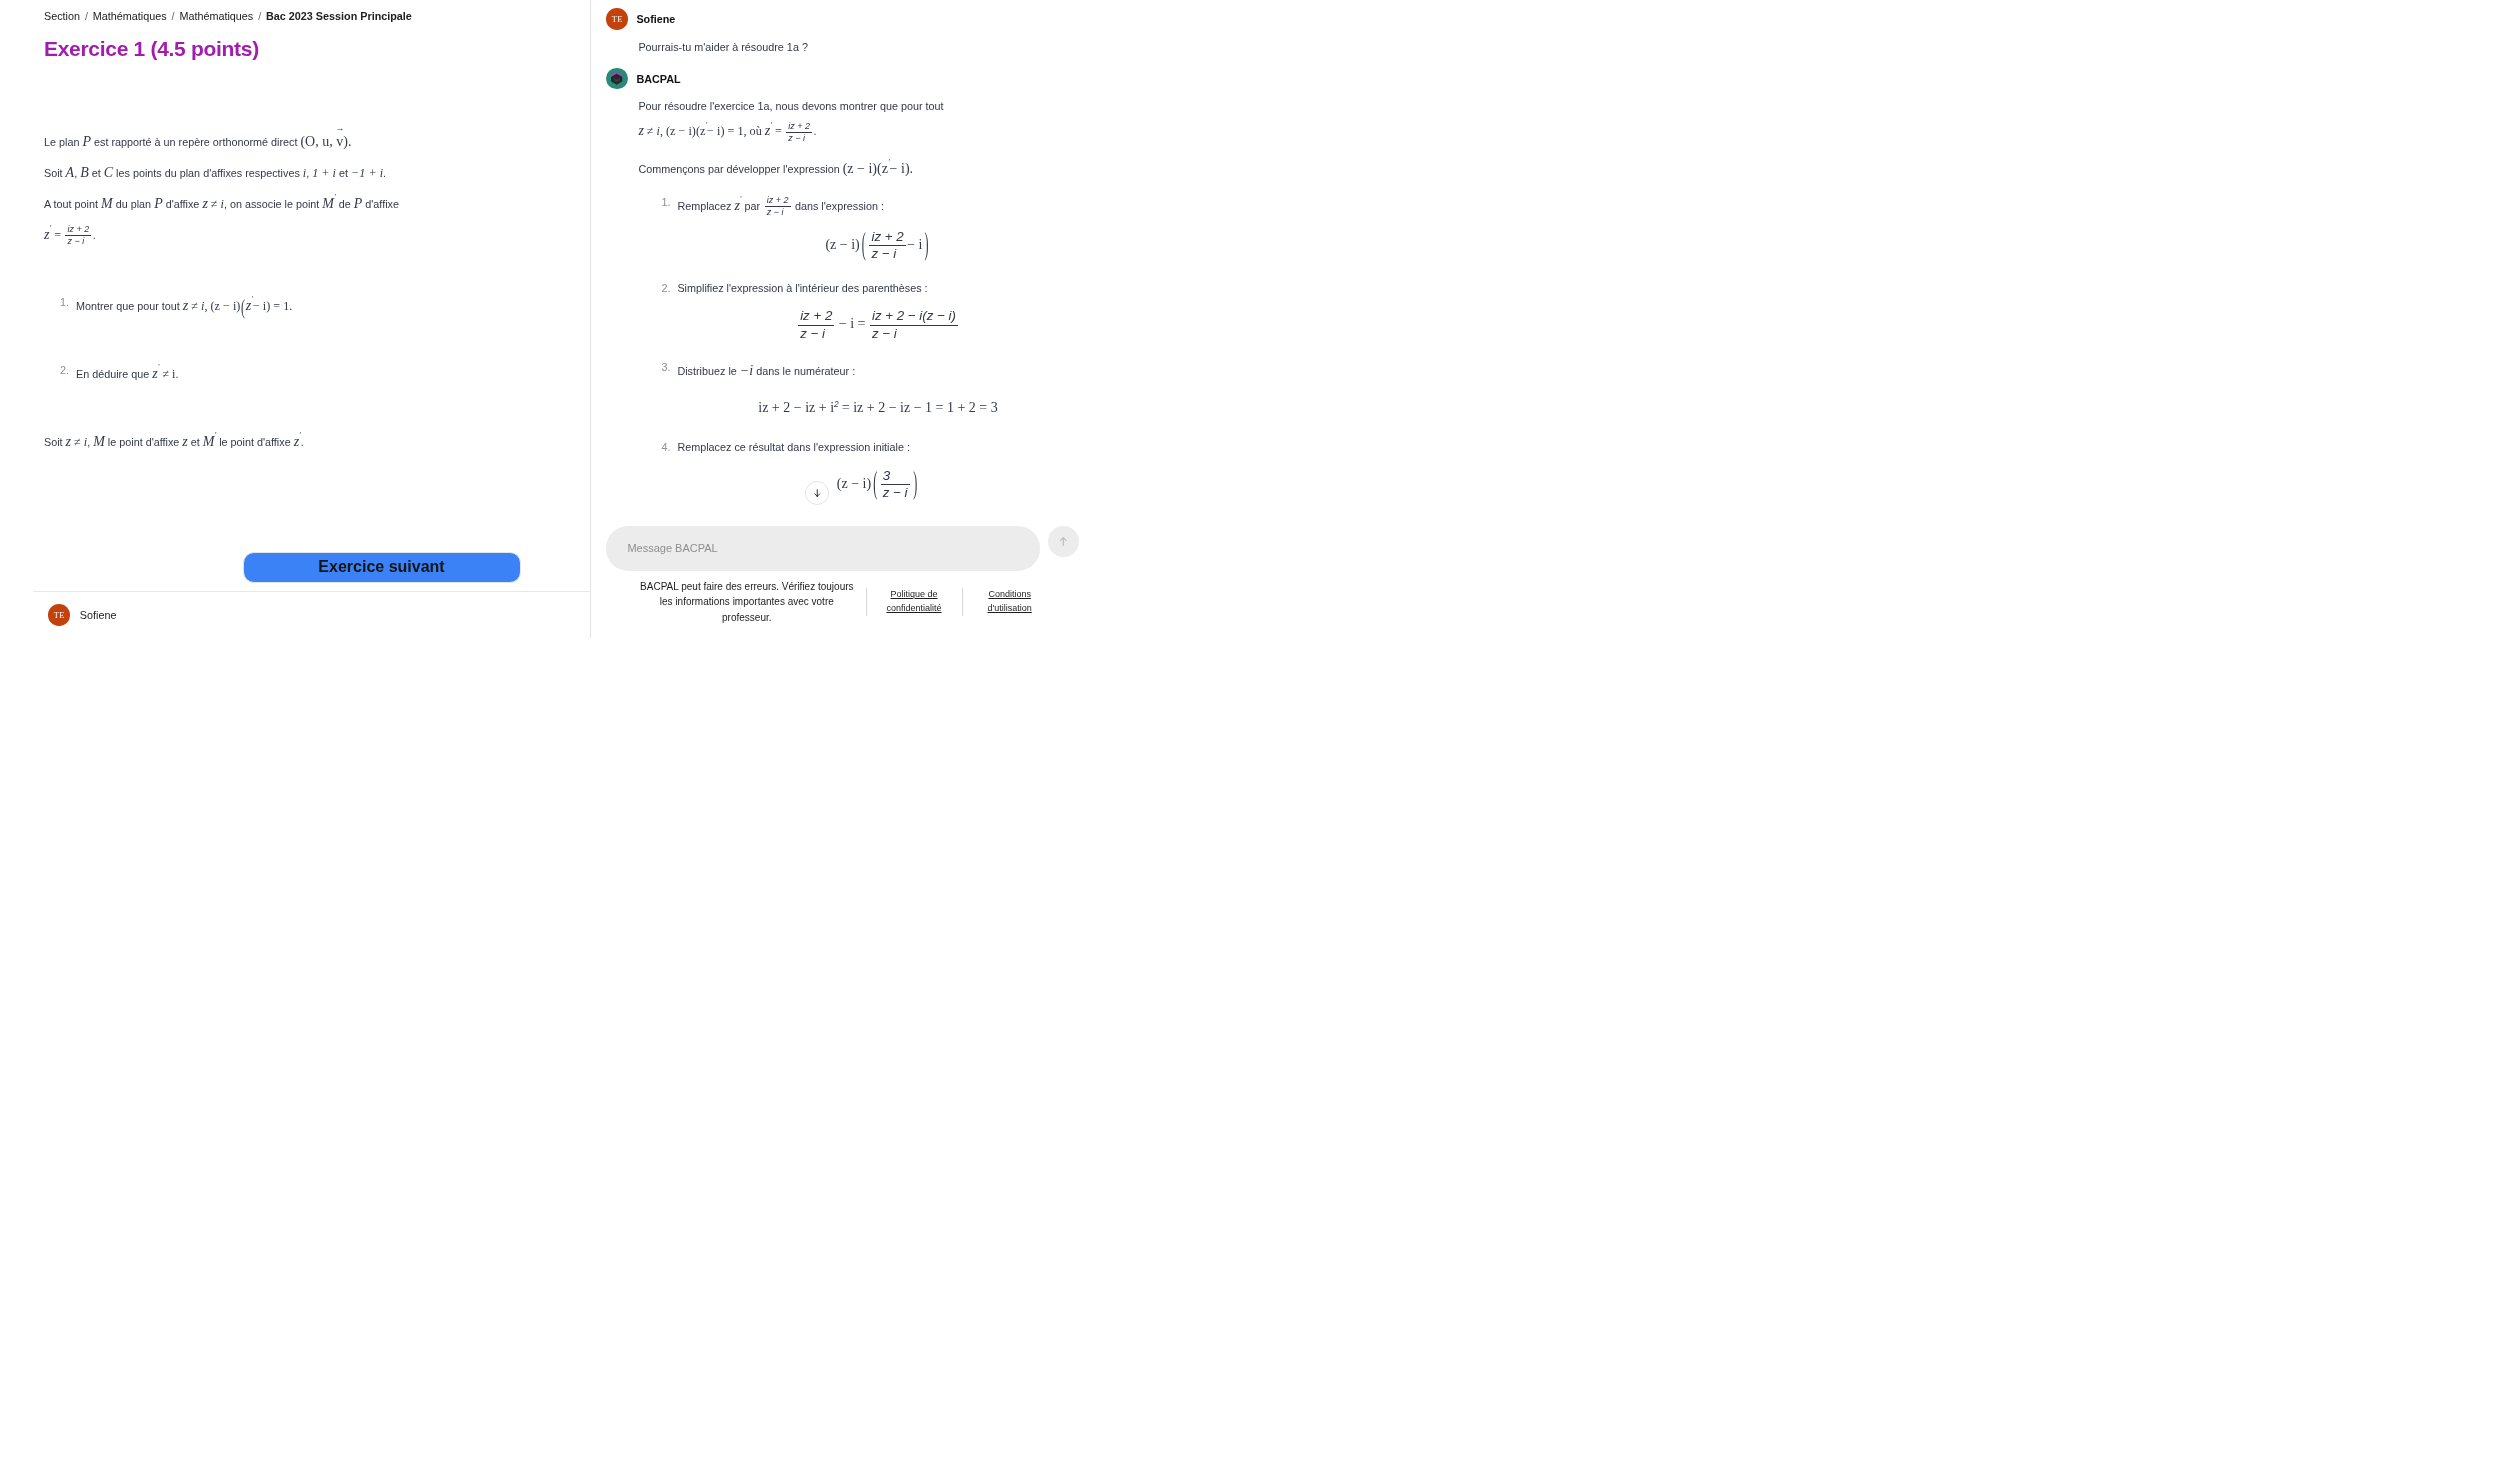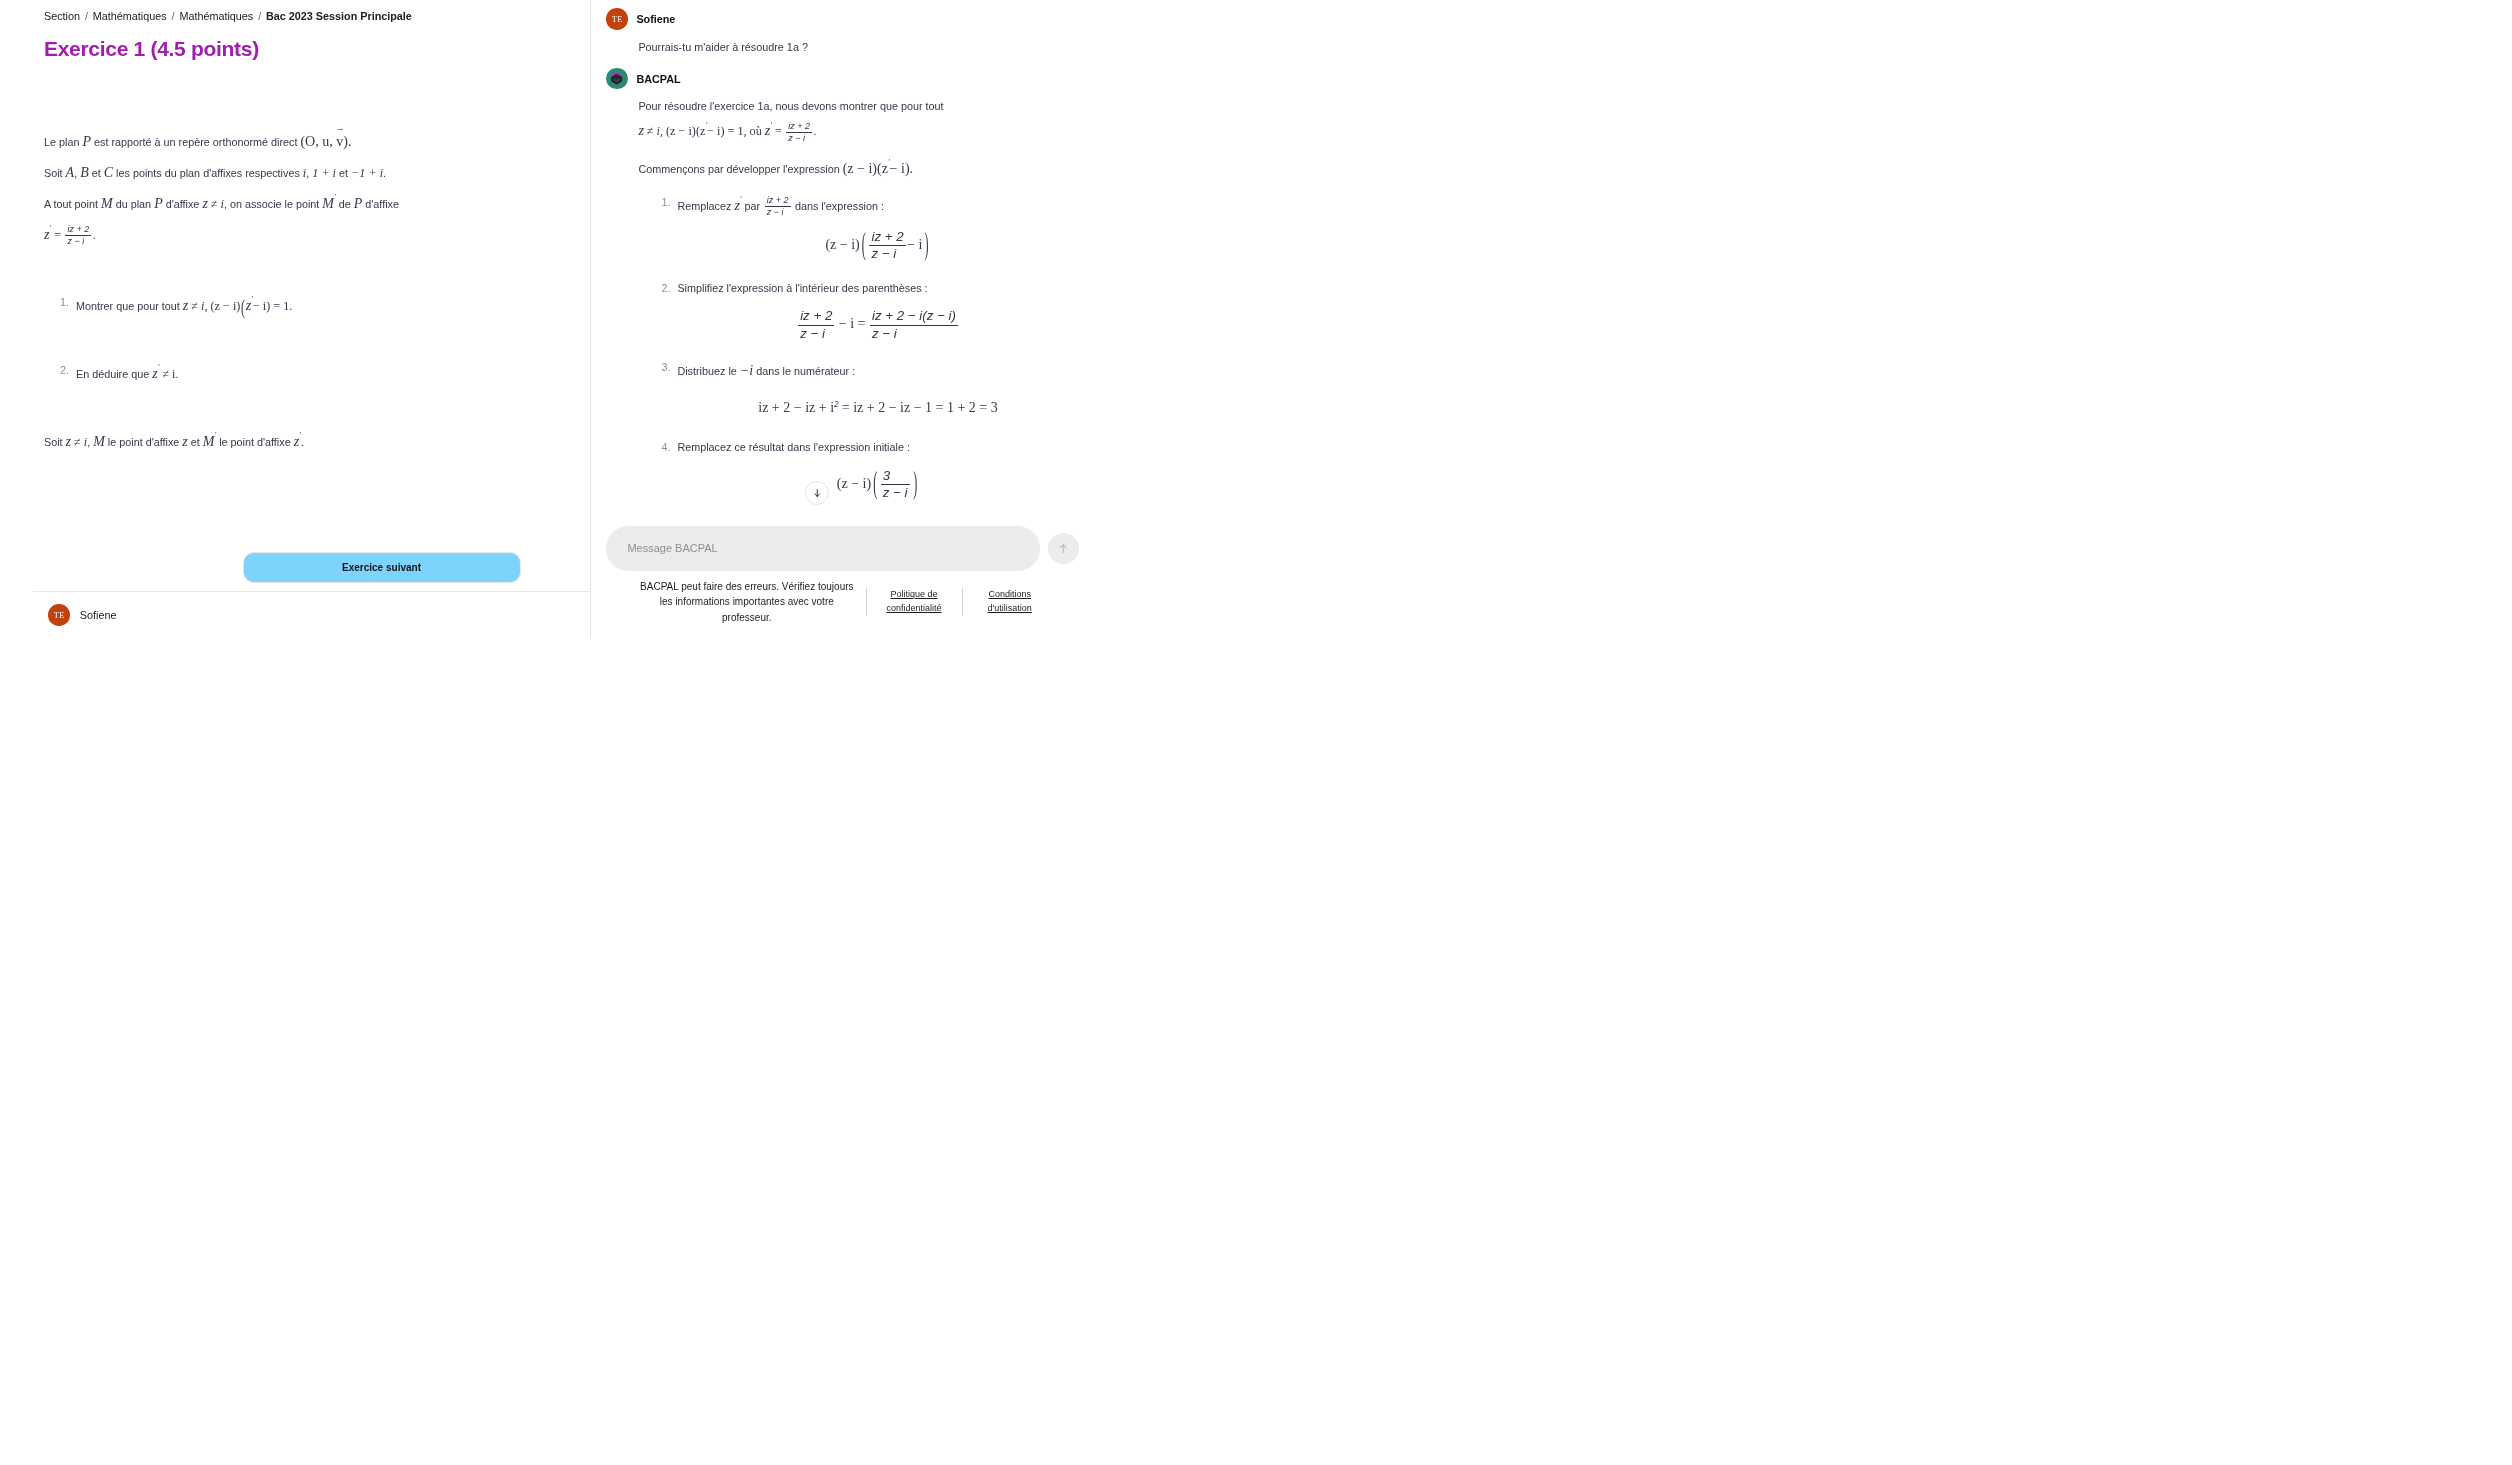--- a/index.html
+++ b/index.html
@@ -61,23 +61,23 @@
   }
   .ql li .num { color: #8b8f9a; width: 32px; flex: 0 0 32px; text-align: right; padding-right: 7px; }
 
   .stmt-tail { margin-top: 39px; font-size: 10.8px; color: #33394a; line-height: 2.0; }
 
   .next-row { padding: 0 11px 8.4px 11px; display: flex; justify-content: center; }
   .next-btn {
     width: 278px; height: 31px;
     border: 0.7px solid #e6e6e6;
     border-radius: 11px;
-    background: #7dd3fc;
+    background: #3b82f6;
     font-family: "Liberation Sans", sans-serif;
-    font-size: 10px;
+    font-size: 16px;
     font-weight: 700;
     color: #141414;
     cursor: pointer;
     margin-left: 140px;
   }
 
   .left-footer {
     height: 47px;
     border-top: 0.7px solid #e8e8e8;
     display: flex; align-items: center;
@@ -131,21 +131,21 @@
     border-radius: 50%;
     background: #fff;
     border: 0.7px solid #e4e4e4;
     display: flex; align-items: center; justify-content: center;
     cursor: pointer; z-index: 5;
   }
   .scroll-down-btn svg { width: 10.5px; height: 10.5px; }
 
   .composer {
     padding: 0 15.4px;
-    display: flex; align-items: center; gap: 8px;
+    display: flex; align-items: flex-start; gap: 8px;
     margin-bottom: 8.4px;
   }
   .composer-input {
     flex: 1 1 auto; height: 45px;
     background: #ececec;
     border: none; border-radius: 22px;
     padding: 0 21px;
     font-family: "Liberation Sans", sans-serif;
     font-size: 11px; color: #3c3c3c;
     outline: none;

